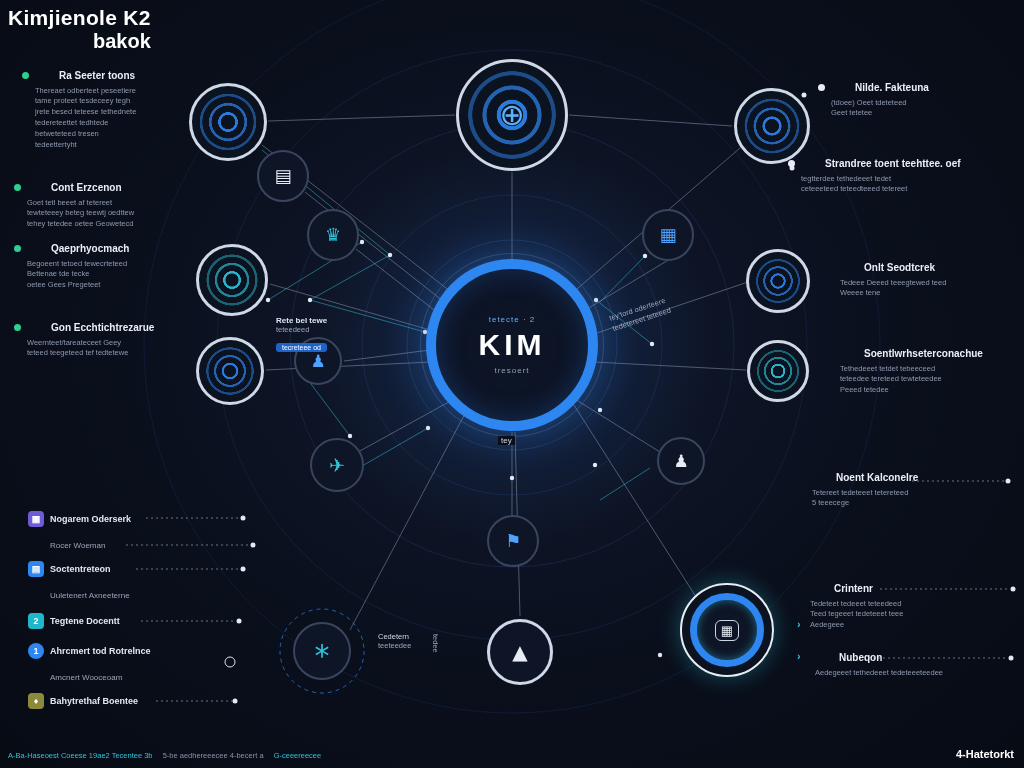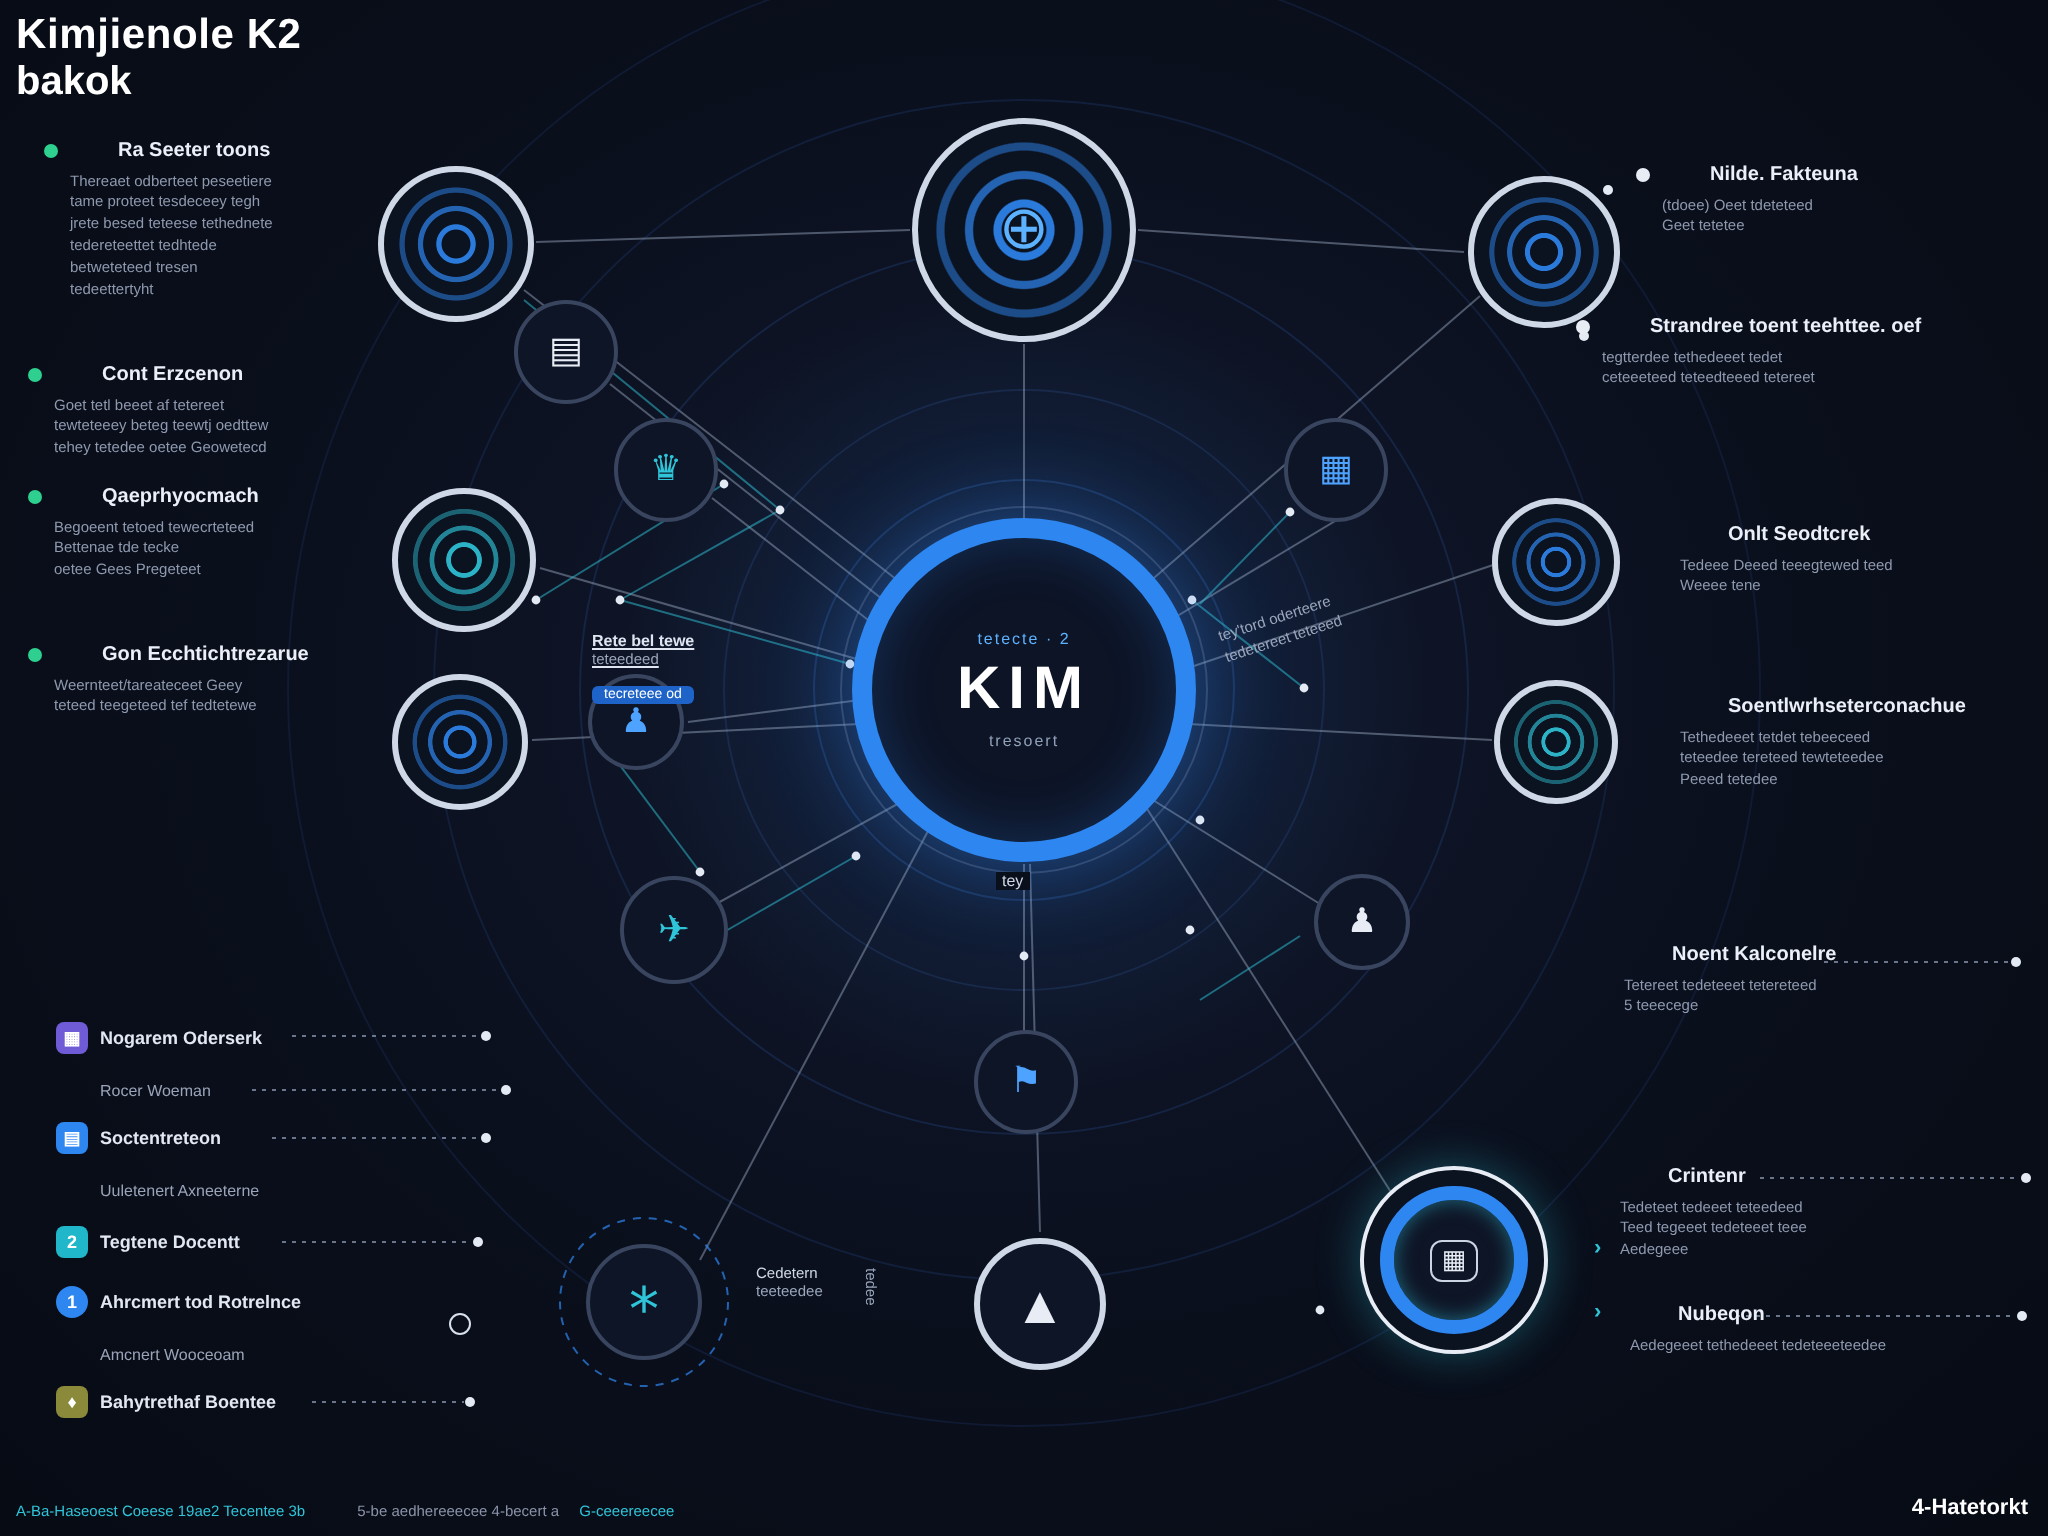--- a/index.html
+++ b/index.html
@@ -6,21 +6,21 @@
   .stage{position:relative;width:1024px;height:768px;overflow:hidden;
     background:radial-gradient(ellipse at 50% 45%, #121a30 0%, #0a0f1c 55%, #070b14 100%);
     font-family:"Liberation Sans",sans-serif;color:#dfe6f2;}
   .abs{position:absolute;}
   .glow{width:420px;height:420px;border-radius:50%;
     background:radial-gradient(circle, rgba(46,134,240,.17) 0%, rgba(46,134,240,0) 68%);}
   svg.lines{position:absolute;left:0;top:0;z-index:1;}
   .layer{position:absolute;left:0;top:0;width:100%;height:100%;z-index:2;}
 
   .title1{font-size:21px;font-weight:bold;color:#ffffff;line-height:1.15;letter-spacing:.3px;}
-  .title2{font-size:20px;font-weight:bold;color:#ffffff;line-height:1.1;}
+  .title2{font-size:20px;font-weight:bold;color:#ffffff;line-height:1.1;text-align:right;}
 
   .sec{position:absolute;padding-left:13px;}
   .sec .dot{position:absolute;left:0;top:2px;width:7px;height:7px;border-radius:50%;}
   .dot.green{background:#2ecf8f;}
   .dot.white{background:#e8edf5;}
   .sec-h{font-size:10px;font-weight:bold;color:#eaeff8;margin-bottom:3px;line-height:1.25;padding-left:24px;}
   .sec-b{font-size:7.5px;color:#8e99ae;line-height:1.45;white-space:pre-line;}
 
   .node{position:absolute;border-radius:50%;display:flex;align-items:center;justify-content:center;box-sizing:border-box;z-index:3;}
   .ring-light{border:3px solid #cfd8e6;background:#0b1220;padding:5px;}
@@ -289,21 +289,21 @@
     <div class="node" style="left:487px;top:619px;width:66px;height:66px;border:3px solid #cfd8e6;background:#0e1526;">
       <span class="glyph" style="font-size:20px;color:#e8edf5;">▲</span>
       </div>
 
     <div class="node" style="left:680px;top:583px;width:94px;height:94px;border:2px solid #e8edf5;background:#0b1220;box-shadow:0 0 22px rgba(47,196,216,.35);">
       <div class="node" style="position:relative;width:74px;height:74px;border:7px solid #2e86f0;background:#0e1526;box-shadow:inset 0 0 10px rgba(47,196,216,.5);">
         <span class="glyph" style="font-size:13px;color:#e8edf5;border:1.5px solid #cbd5e3;border-radius:6px;padding:3px 5px;">▦</span>
       </div>
     </div>
 
-    <div class="abs" style="left:296px;top:316px;width:120px;z-index:4;text-decoration:underline;">
+    <div class="abs" style="left:276px;top:316px;width:120px;z-index:4;">
       <div style="font-size:8px;font-weight:bold;color:#dfe6f2;">Rete bel tewe</div>
       <div class="tiny">teteedeed</div>
       <div class="pill" style="margin-top:3px;">tecreteee od</div>
     </div>
 
     <div class="abs tiny" style="left:608px;top:314px;width:130px;transform:rotate(-18deg);transform-origin:left top;z-index:4;">
       <div>tey'tord oderteere</div>
       <div>tedetereet teteeed</div>
     </div>
 
@@ -338,19 +338,19 @@
     <div class="lrow small" style="top:668px;">
       <span class="ll">Amcnert Wooceoam</span>
     </div>
     <div class="lrow" style="top:692px;">
       <span class="lic" style="background:#8a8a3a;">♦</span>
       <span class="ll">Bahytrethaf Boentee</span>
     </div>
 
     <div class="abs footer-left">
       <span class="f-teal">A-Ba-Haseoest Coeese 19ae2 Tecentee 3b</span>
-      <span class="f-gray" style="margin-left:24px;">5-be aedhereeecee 4-becert a</span>
+      <span class="f-gray" style="margin-left:8px;">5-be aedhereeecee 4-becert a</span>
       <span class="f-teal" style="margin-left:8px;">G-ceeereecee</span>
     </div>
     <div class="abs footer-right">4-Hatetorkt</div>
 
   </div>
 </div>
 
 </body></html>

